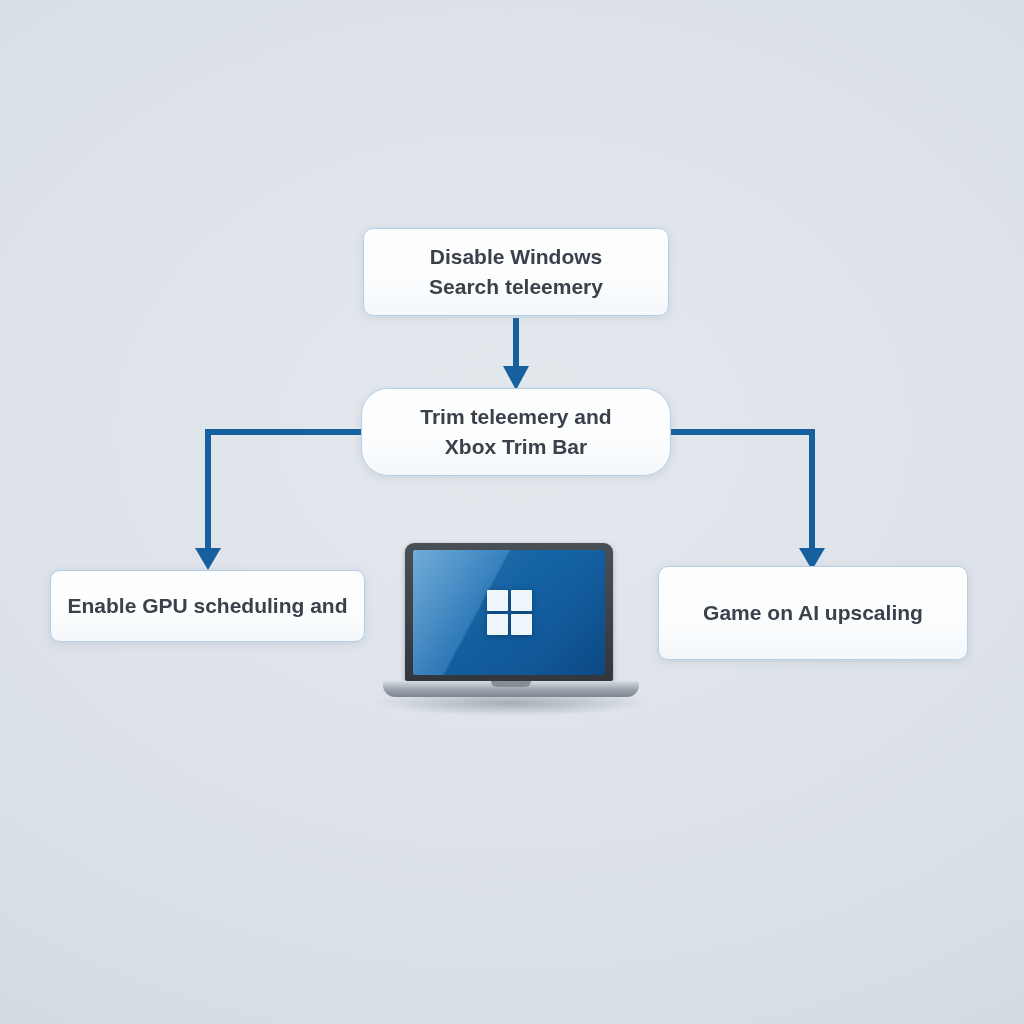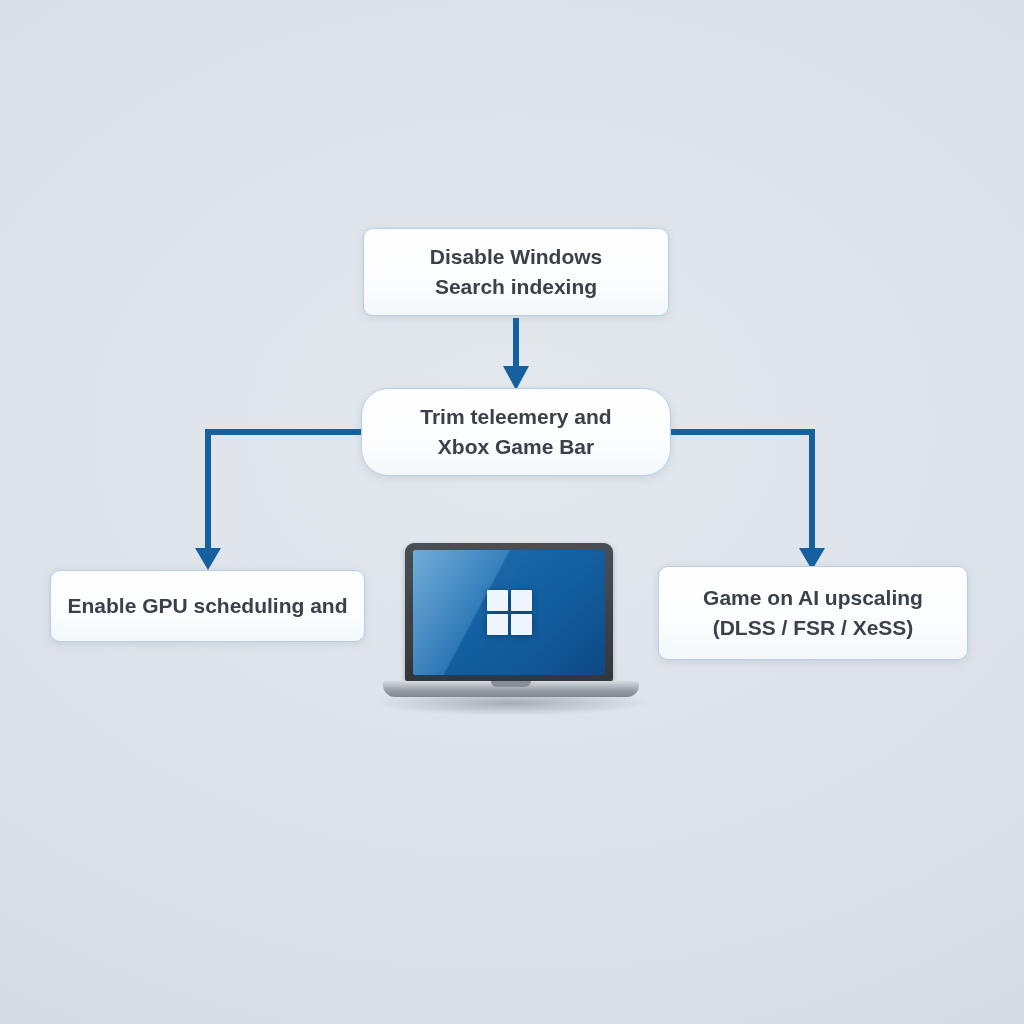--- a/index.html
+++ b/index.html
@@ -95,35 +95,34 @@
 
     <polyline points="363,432 208,432 208,550"></polyline>
     <polygon points="195,548 221,548 208,570"></polygon>
 
     <polyline points="669,432 812,432 812,550"></polyline>
     <polygon points="799,548 825,548 812,570"></polygon>
   </svg>
 
   <div class="node node-top">
     <span>Disable Windows</span>
-    <span>Search indexing</span>
+    <span>Search teleemery</span>
   </div>
 
   <div class="node node-middle">
     <span>Trim teleemery and</span>
-    <span>Xbox Game Bar</span>
+    <span>Xbox Trim Bar</span>
   </div>
 
   <div class="node node-left">
     <span>Enable GPU scheduling and</span>
   </div>
 
   <div class="node node-right">
     <span>Game on AI upscaling</span>
-    <span>(DLSS / FSR / XeSS)</span>
   </div>
 
   <div class="laptop">
     <div class="laptop-shadow"></div>
     <div class="laptop-screen">
       <div class="laptop-display">
         <div class="win-logo">
           <div class="win-pane"></div>
           <div class="win-pane"></div>
           <div class="win-pane"></div>

